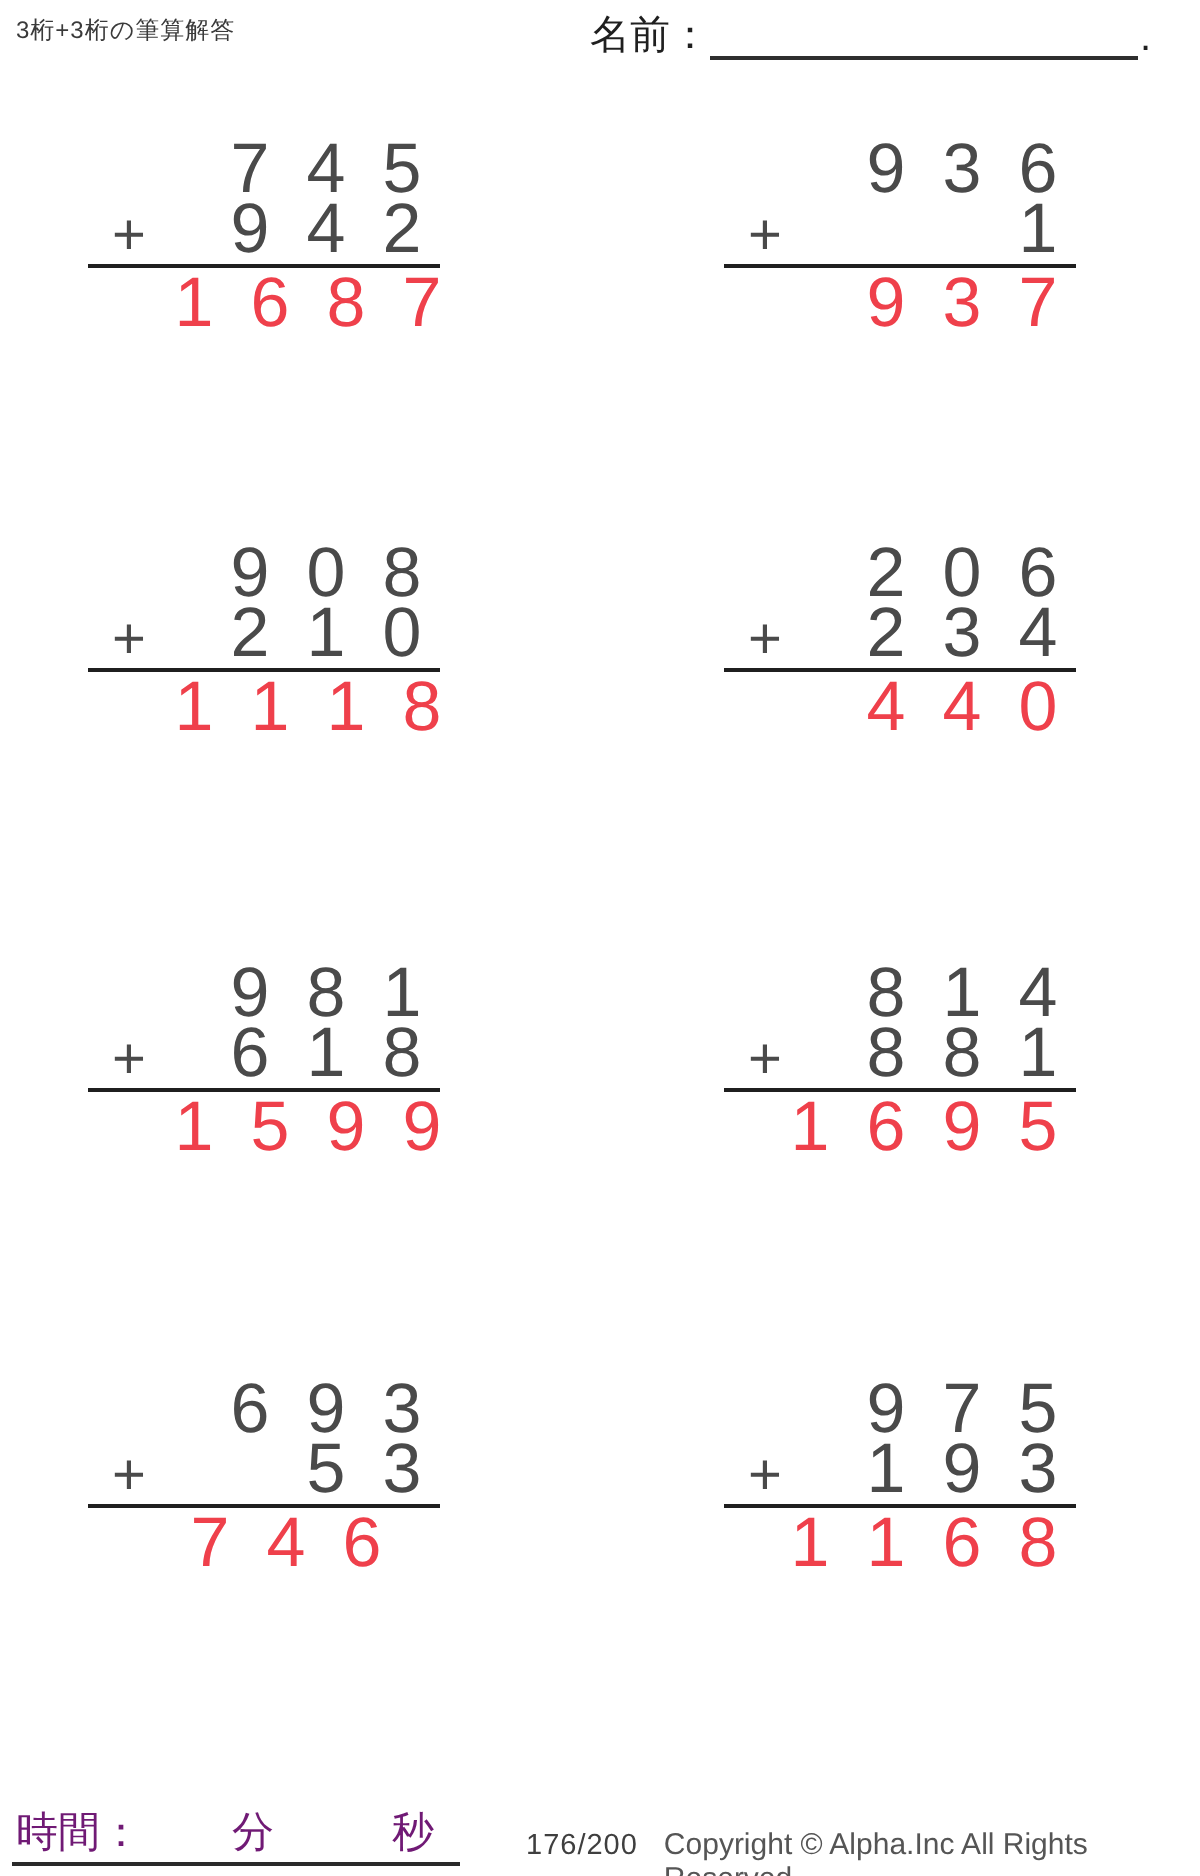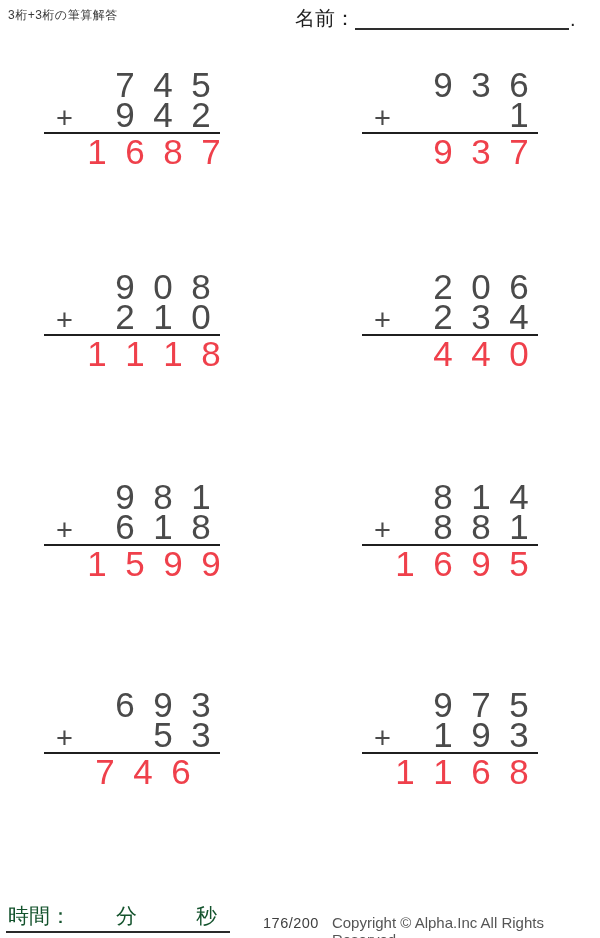--- a/index.html
+++ b/index.html
@@ -22,21 +22,21 @@
   }
   .answer{margin-top:3px;}
   .answer .digit{color:#ef404b;}
   .rule{margin-top:2px;border-top:2px solid #1f1f1f;width:100%;}
   .plus{position:absolute;left:12px;top:33px;font-size:29px;font-weight:300;color:#4a4a4a;line-height:30px;}
   
   .p1 .answer,.p3 .answer,.p5 .answer{transform:translateX(10px);}
   .p7 .answer{transform:translateX(-20px);}
   
   .time-field{position:absolute;left:6px;top:902px;width:224px;height:29px;border-bottom:2px solid #2a2a2a;}
-  .time-field span{position:absolute;bottom:1px;font-size:21px;color:#14532d;}
+  .time-field span{position:absolute;bottom:1px;font-size:21px;color:#701a75;}
   .time-label{left:2px;}
   .min-label{left:110px;}
   .sec-label{left:190px;}
   .footer-right{position:absolute;left:263px;top:914px;display:flex;align-items:baseline;gap:13px;justify-content:center;}
   .page-number{font-size:14.5px;color:#3f3f3f;letter-spacing:.5px;}
   .copyright{font-size:15px;color:#555;}
 </style>
 </head>
 <body>
 

